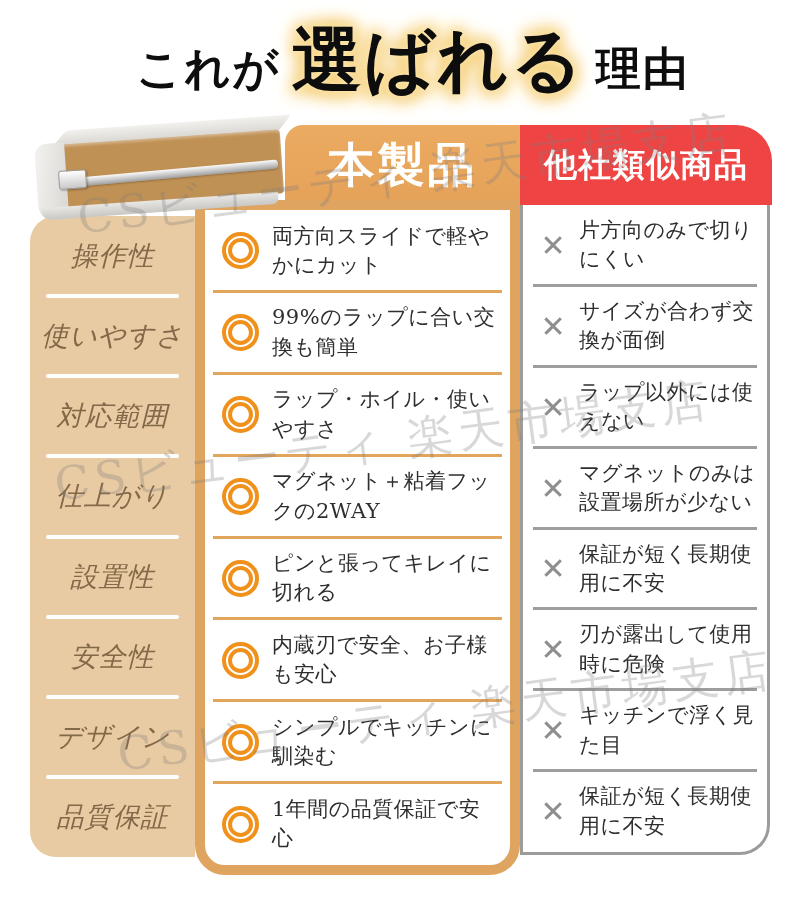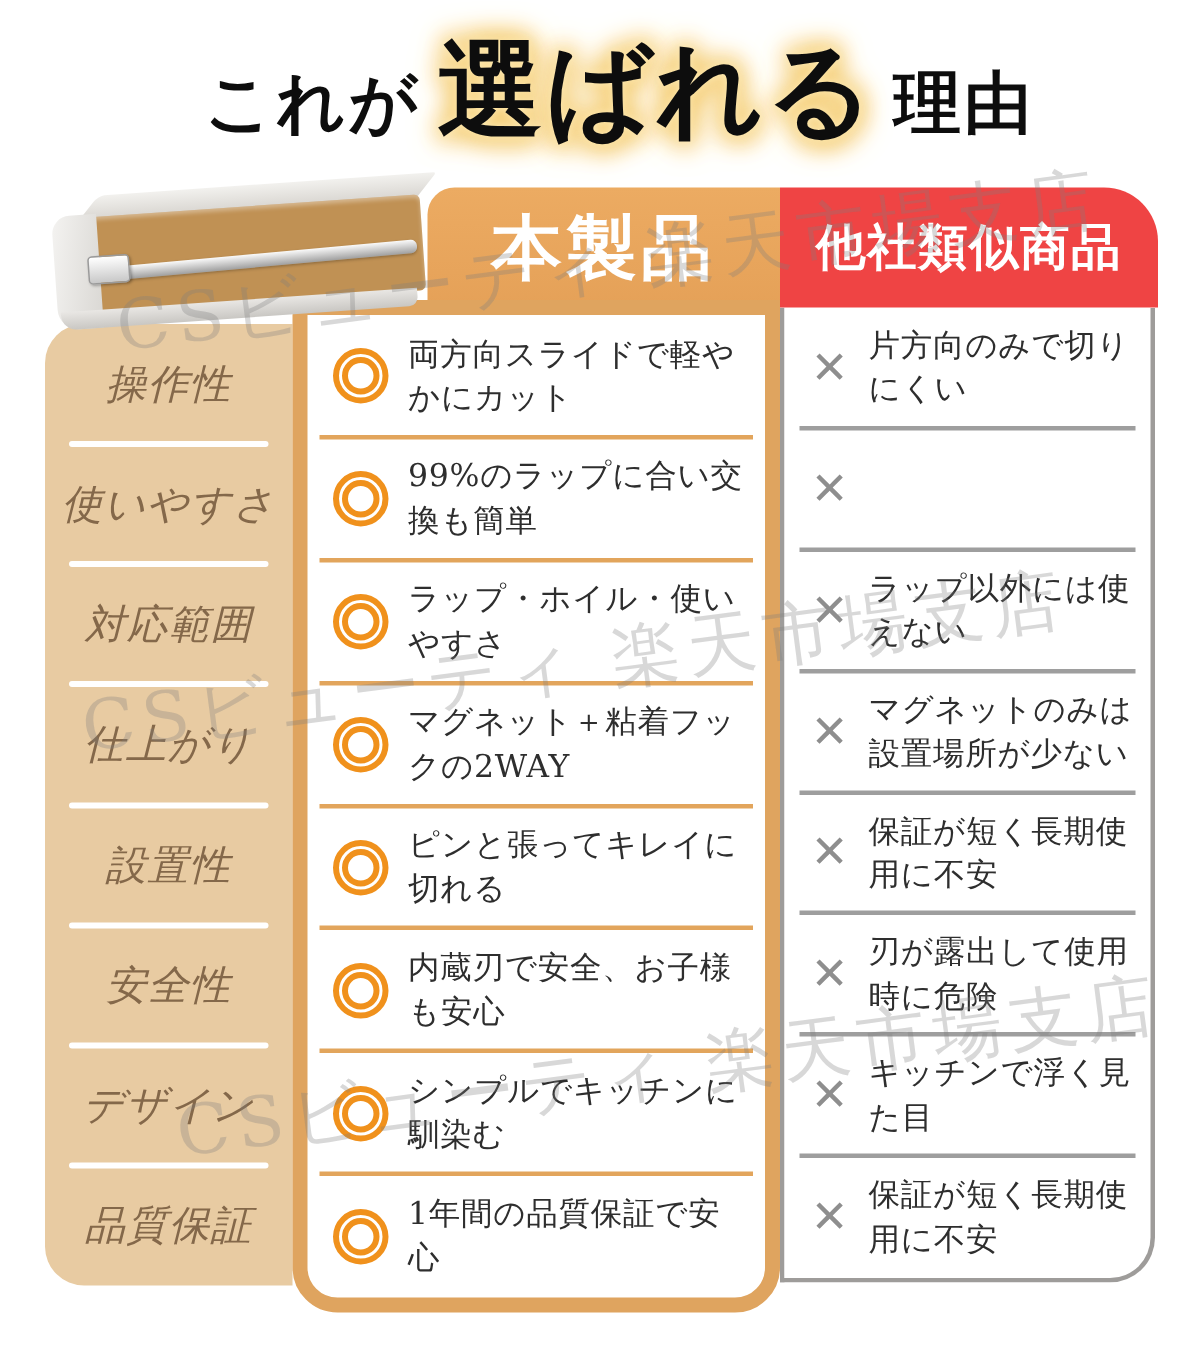--- a/index.html
+++ b/index.html
@@ -225,20 +225,21 @@
     </div>
   </div>
 
   <div class="other-panel">
     <div class="o-row">
       <span class="bad-mark">✕</span>
       <span class="o-text">片方向のみで切りにくい</span>
     </div>
     <div class="o-row">
       <span class="bad-mark">✕</span>
+      <span class="o-text">サイズが合わず交換が面倒</span>
     </div>
     <div class="o-row">
       <span class="bad-mark">✕</span>
       <span class="o-text">ラップ以外には使えない</span>
     </div>
     <div class="o-row">
       <span class="bad-mark">✕</span>
       <span class="o-text">マグネットのみは設置場所が少ない</span>
     </div>
     <div class="o-row">

